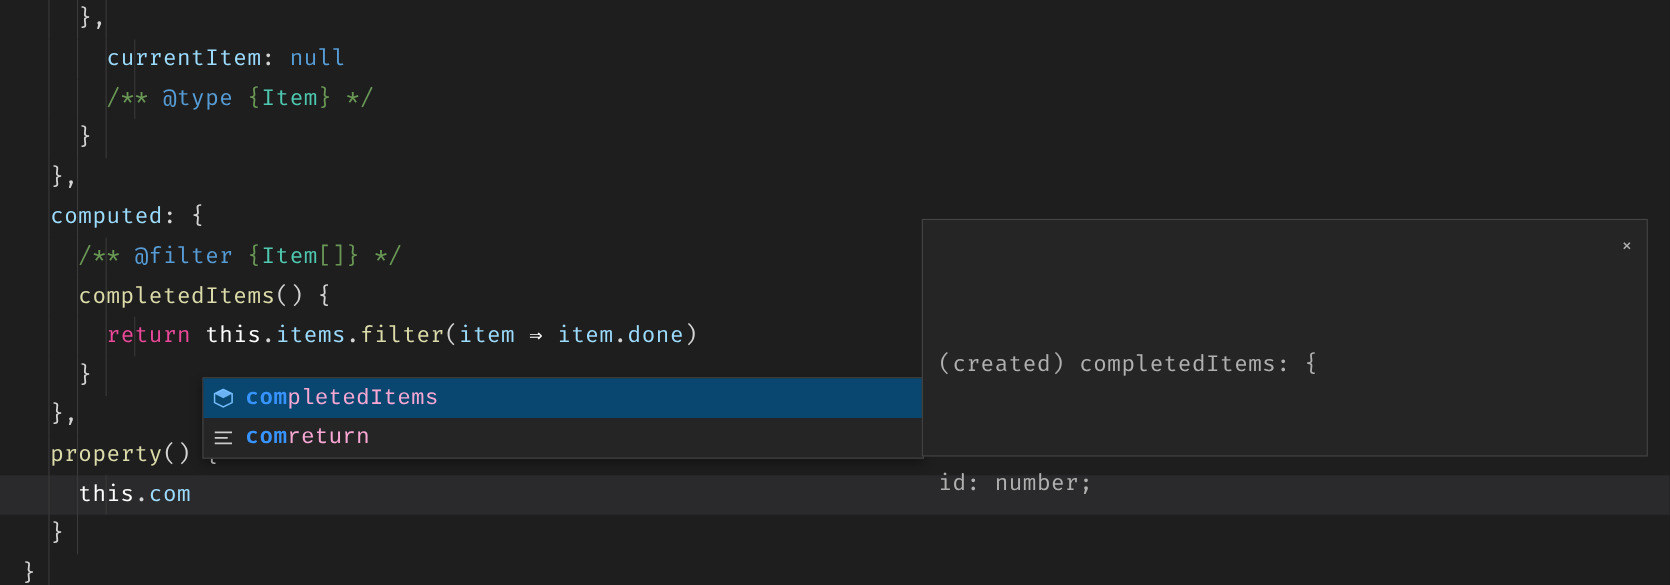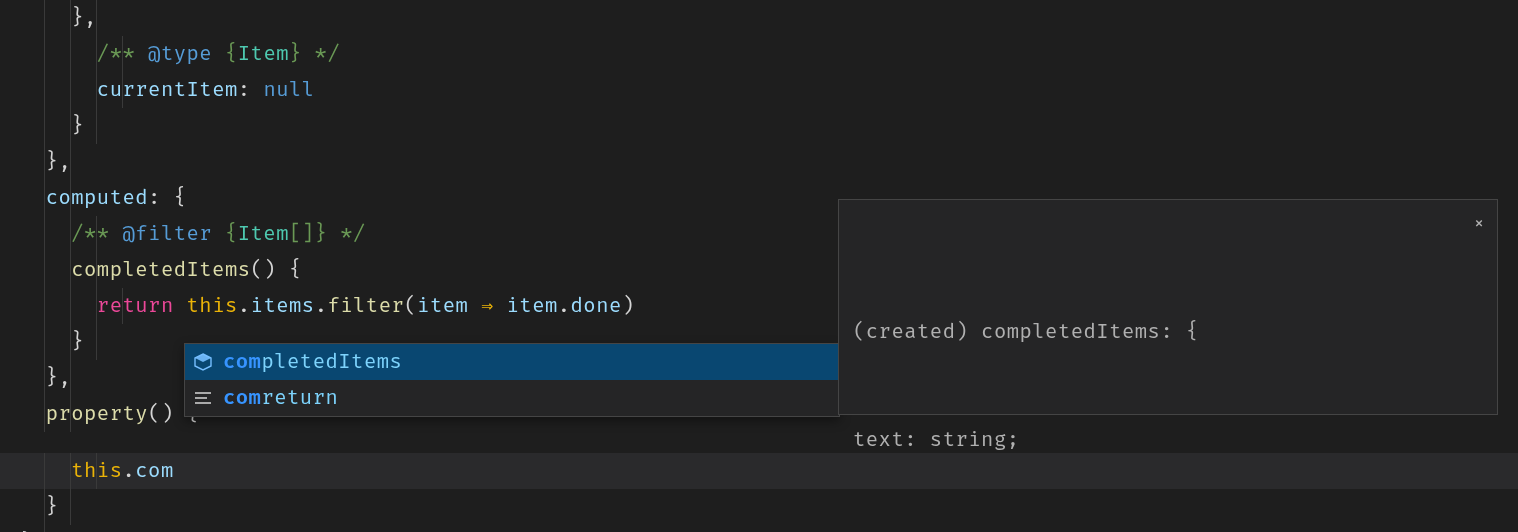--- a/index.html
+++ b/index.html
@@ -24,39 +24,39 @@
     white-space: pre;
     padding-left: 20px;
   }
   
   .tk-punc    { color: #d4d4d4; }
   .tk-comment { color: #6a9955; }
   .tk-ctag    { color: #569cd6; } 
   .tk-type    { color: #4ec9b0; } 
   .tk-prop    { color: #9cdcfe; } 
   .tk-null    { color: #569cd6; }
-  .tk-this    { color: #eab308; }
+  .tk-this    { color: #ffffff; }
   .tk-kw      { color: #ec4899; } 
   .tk-fn      { color: #dcdcaa; } 
   .tk-var     { color: #9cdcfe; }
 
   
   .line.g1, .line.g2, .line.g3, .line.g4 { position: relative; }
   .line.g1::before, .line.g2::before, .line.g3::before, .line.g4::before {
     content:"";
     position:absolute;
     top:0; bottom:0;
     border-left:1px solid #3a3a3a;
   }
   .line.g1::before { left: 44px; }
   .line.g2::before { left: 44px; box-shadow: 26px 0 0 #3a3a3a; }
   .line.g3::before { left: 44px; box-shadow: 26px 0 0 #3a3a3a, 52px 0 0 #3a3a3a; }
   .line.g4::before { left: 44px; box-shadow: 26px 0 0 #3a3a3a, 52px 0 0 #3a3a3a, 78px 0 0 #3a3a3a; }
 
-  .line.hl { background: #2a2a2c; margin-top: 21px; }
+  .line.hl { background: #2a2a2c; }
 
   
   .suggest {
     position: absolute;
     left: 184px;
     top: 343px;
     width: 654px;
     background: #252526;
     border: 1px solid #454545;
     font-size: 20px;
@@ -67,21 +67,21 @@
     line-height: 36px;
     padding-left: 8px;
     display: flex;
     align-items: center;
     gap: 10px;
   }
   .suggest-row.sel { background: #094771; }
   .sicon { width: 20px; display:flex; align-items:center; justify-content:center; }
   .sicon svg { display:block; }
   .match { color: #3794ff; font-weight: 600; }
-  .rest  { color: #7dd3fc; }
+  .rest  { color: #f9a8d4; font-family: Liberation Mono, monospace; }
 
   
   .detail {
     position: absolute;
     left: 838px;
     top: 199px;
     width: 660px;
     height: 216px;
     background: #252526;
     border: 1px solid #454545;
@@ -101,23 +101,23 @@
     cursor: pointer;
   }
 </style>
 </head>
 <body>
 
 <div class="editor">
 
   <div class="line g3"><span class="tk-punc">    },</span></div>
 
+  <div class="line g4"><span class="tk-punc">      </span><span class="tk-prop">currentItem</span><span class="tk-punc">: </span><span class="tk-null">null</span></div>
+
   <div class="line g4"><span class="tk-punc">      </span><span class="tk-comment">/** </span><span class="tk-ctag">@type</span><span class="tk-comment"> {</span><span class="tk-type">Item</span><span class="tk-comment">} */</span></div>
-
-  <div class="line g4"><span class="tk-punc">      </span><span class="tk-prop">currentItem</span><span class="tk-punc">: </span><span class="tk-null">null</span></div>
 
   <div class="line g3"><span class="tk-punc">    }</span></div>
 
   <div class="line g2"><span class="tk-punc">  },</span></div>
 
   <div class="line g2"><span class="tk-punc">  </span><span class="tk-prop">computed</span><span class="tk-punc">: {</span></div>
 
   <div class="line g3"><span class="tk-punc">    </span><span class="tk-comment">/** </span><span class="tk-ctag">@filter</span><span class="tk-comment"> {</span><span class="tk-type">Item</span><span class="tk-comment">[]} */</span></div>
 
   <div class="line g3"><span class="tk-punc">    </span><span class="tk-fn">completedItems</span><span class="tk-punc">() {</span></div>
@@ -154,18 +154,19 @@
             <line x1="0" y1="12" x2="16" y2="12" stroke="#cccccc" stroke-width="1.6"></line>
           </svg>
       </span>
       <span><span class="match">com</span><span class="rest">return</span></span>
     </div>
   </div>
 
   <div class="detail">
     <span class="close">×</span>
     <div>(created) completedItems: {</div>
+    <div>id: number;</div>
     <div>text: string;</div>
     
     
   </div>
 
 </div>
 
 </body></html>

